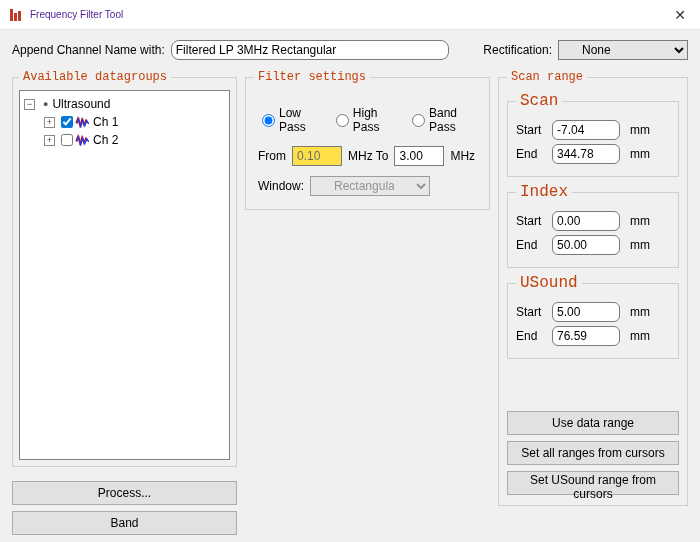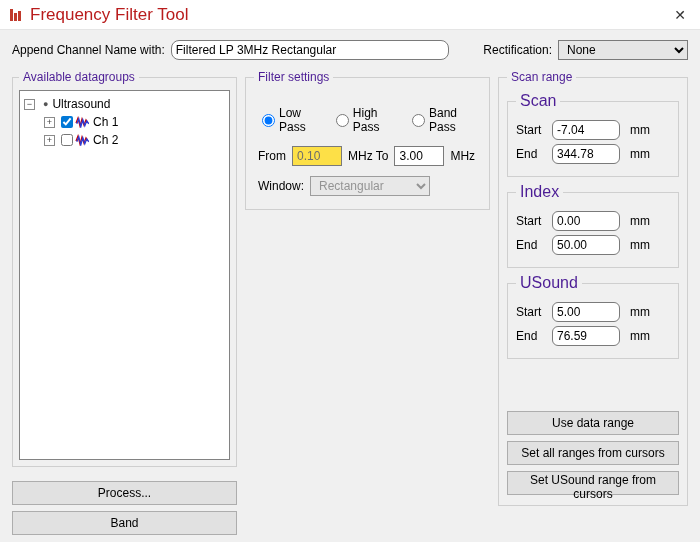--- a/index.html
+++ b/index.html
@@ -15,21 +15,21 @@
   }
   .titlebar {
     height: 30px;
     background: #fff;
     display: flex;
     align-items: center;
     padding: 0 8px;
     border-bottom: 1px solid #e5e5e5;
   }
   .titlebar .app-icon { width:16px; height:16px; margin-right:6px; }
-  .titlebar .title { flex:1; color:#b91c1c; font-size:17px; }
+  .titlebar .title { flex:1; color:#4c1d95; font-size:10px; }
   .titlebar .close { font-size:14px; color:#333; padding:0 6px; font-family: Arial, sans-serif;}
   .content {
     padding: 10px 12px;
     background: #f0f0f0;
   }
   .row-top {
     display:flex;
     align-items:center;
     gap:6px;
     margin-bottom:10px;
@@ -41,38 +41,39 @@
     height:20px;
     padding:1px 4px;
     font: inherit;
   }
   .txt[disabled] { background:#fde047; color:#6d6d6d; }
   .sel {
     border:1px solid #7a7a7a;
     background:#e6e6e6;
     height:20px;
     font: inherit;
-    padding:0 4px;
+    padding:0 19px;
   }
   .sel[disabled] { color:#6d6d6d; background:#e5e5e5;}
   .columns { display:flex; gap:8px; }
   .col-left { width:225px; display:flex; flex-direction:column; }
   .col-mid  { width:245px; }
   .col-right{ flex:1; }
   fieldset {
     border:1px solid #cfcfcf;
     border-radius:0;
     padding:8px 8px 10px 8px;
     margin:0 0 8px 0;
     background:#f0f0f0;
   }
   fieldset > legend {
     padding:0 4px;
     font-size:12px;
-    color:#4c1d95;
+    color:#c2410c;
+    font-family:Liberation Mono, monospace;
   }
   .tree {
     border:1px solid #828282;
     background:#fff;
     height:370px;
     padding:4px 0 0 4px;
     overflow:auto;
   }
   .tree-row { display:flex; align-items:center; height:18px; gap:2px; }
   .exp {

